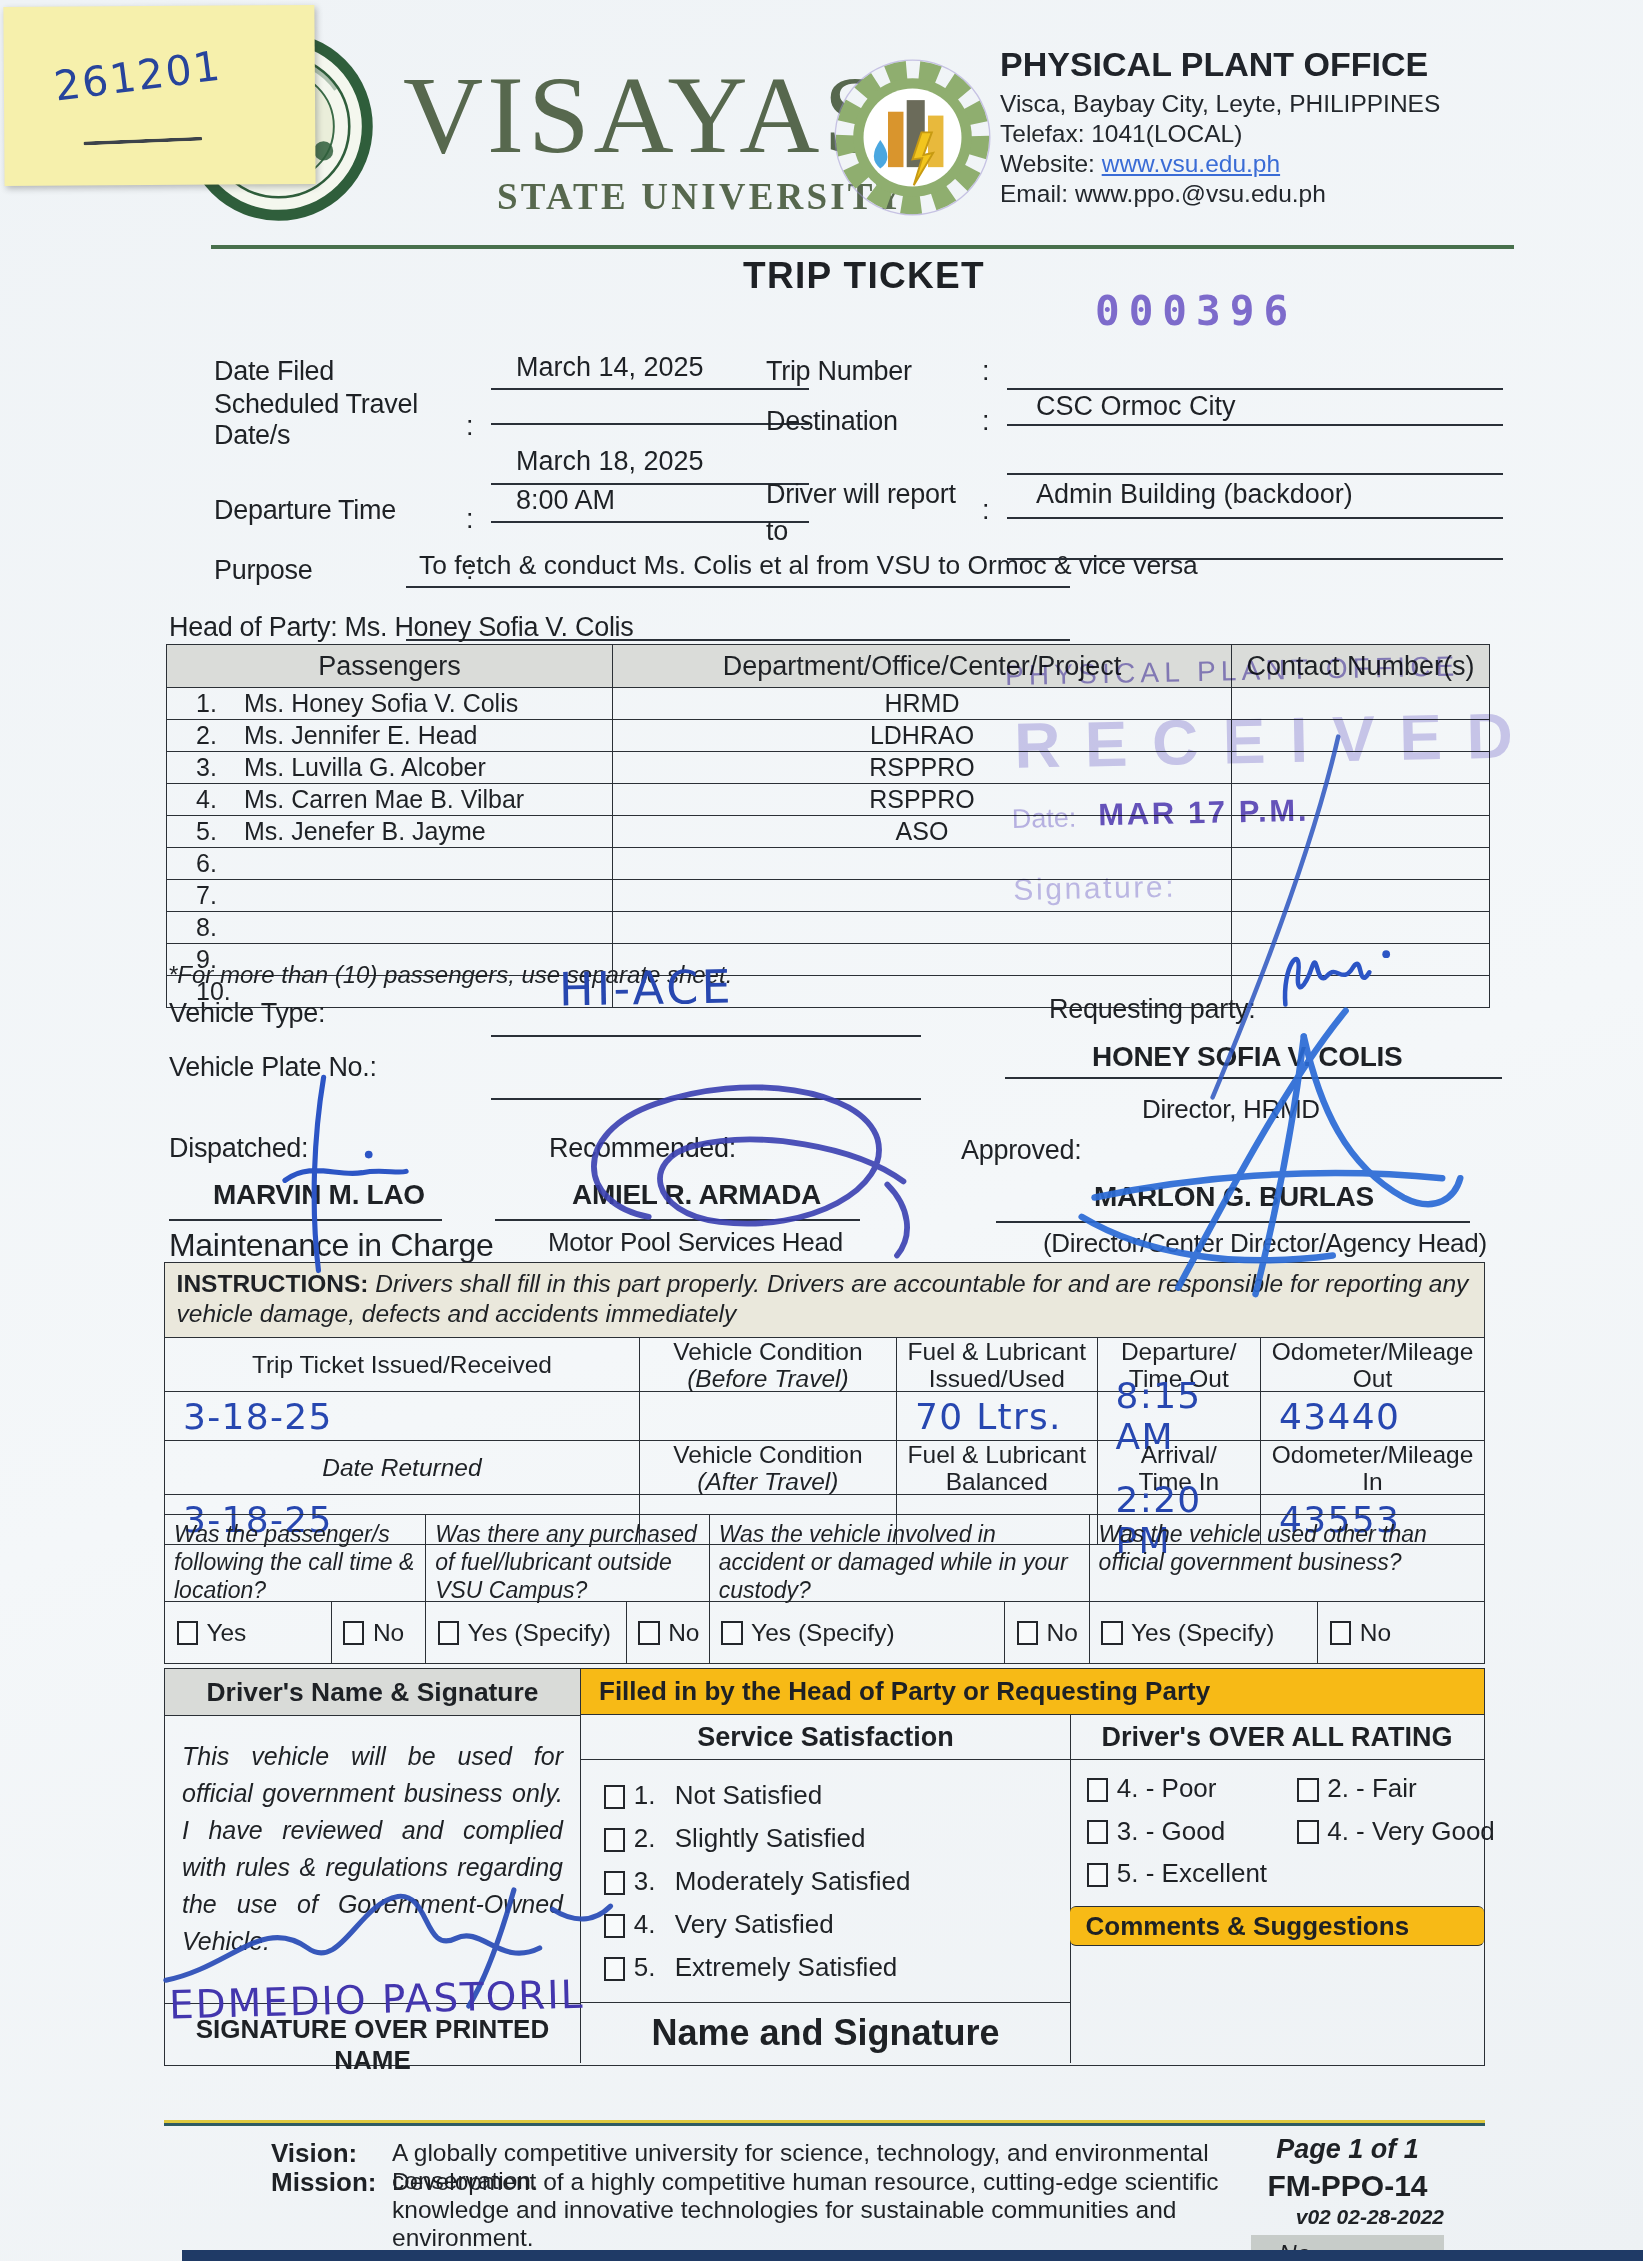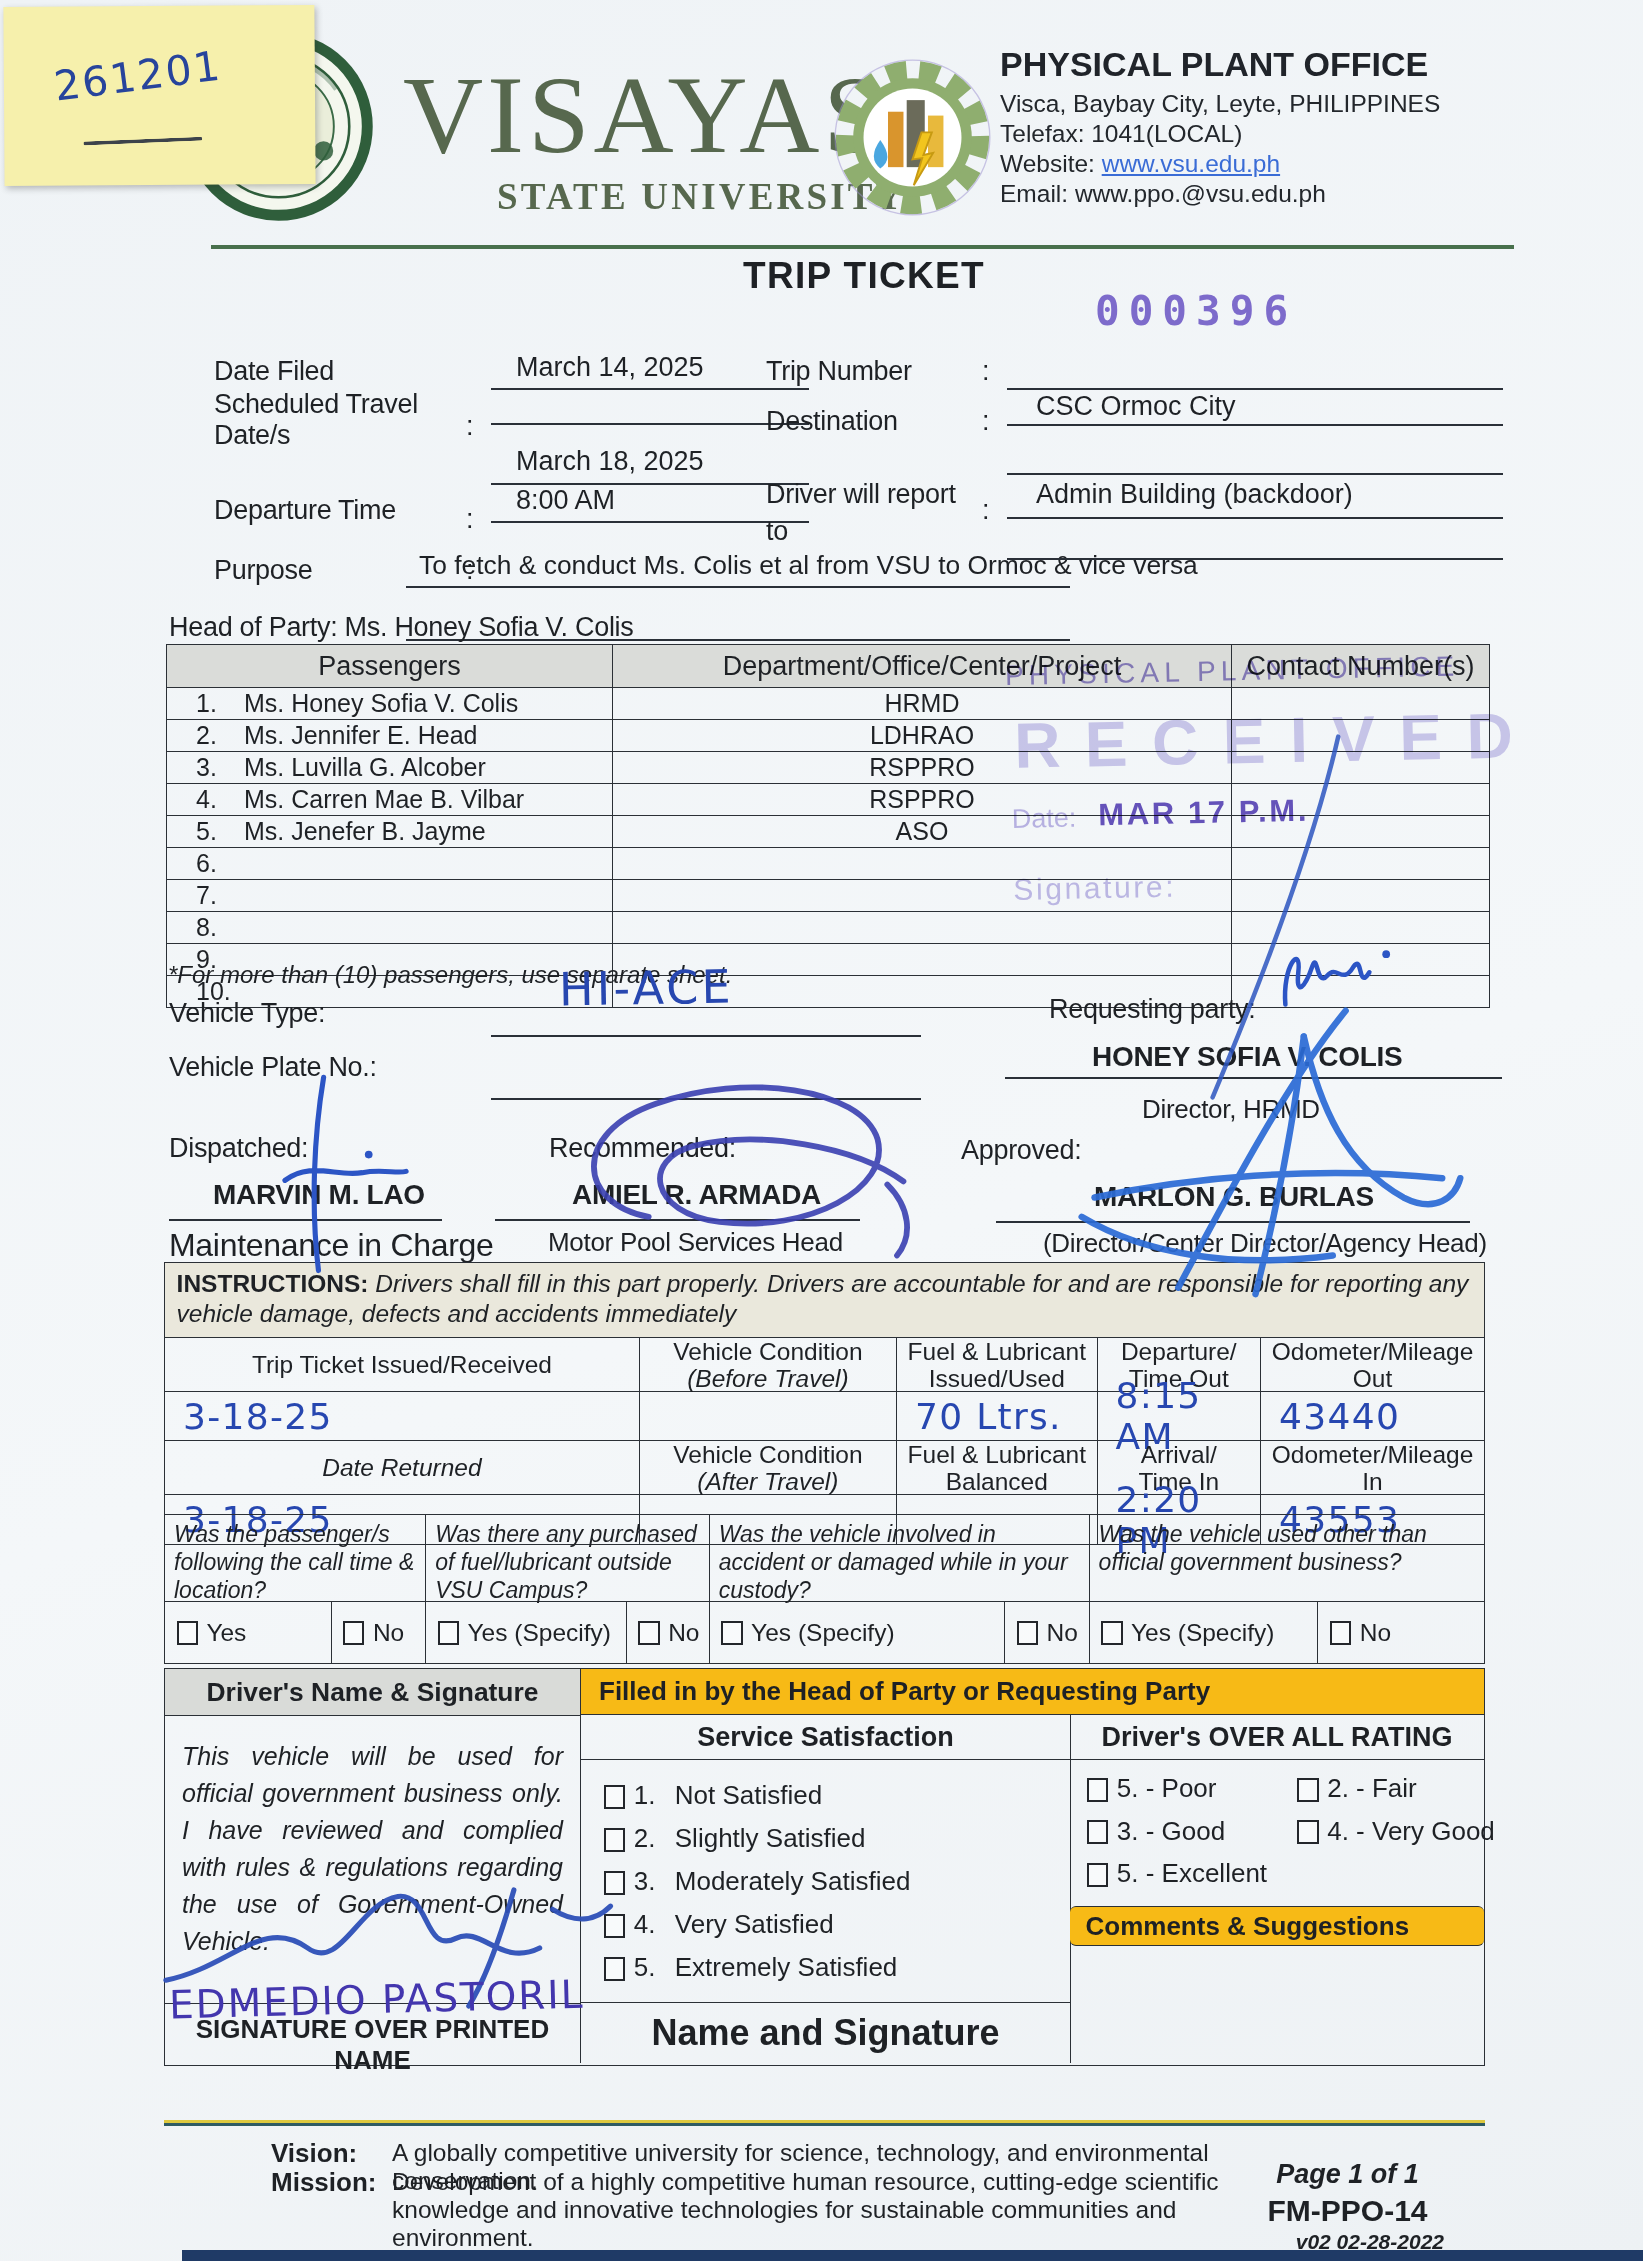--- a/index.html
+++ b/index.html
@@ -75,21 +75,21 @@
   .dRHead{height:44px;border-bottom:1.9px solid #2b3036;display:flex;align-items:center;justify-content:center;font-weight:bold;font-size:27px;}
   .rGrid{display:grid;grid-template-columns:53% 47%;padding:13px 0 0 17px;row-gap:11.6px;}
   .ritem{font-size:26px;white-space:nowrap;}
   .dComm{position:absolute;left:0;top:191px;width:100%;height:40px;background:#f7ba16;border-top:1.9px solid #2b3036;border-bottom:1.9px solid #2b3036;display:flex;align-items:center;padding-left:15.5px;font-weight:bold;font-size:26px;box-sizing:border-box;border-radius:6px;}
   .drvName{font-family:"DejaVu Sans",sans-serif;font-size:39px;color:#4336ae;letter-spacing:1.9px;transform:rotate(-1.5deg);white-space:nowrap;z-index:3;}
   
   .divider{background:linear-gradient(180deg,#ddc83e 0 45%,#2e5b63 45% 100%);}
   .fLbl{font-size:26px;font-weight:bold;}
   .fTxt{font-size:24.5px;line-height:28px;}
   .pRight{width:193px;text-align:center;}
-  .pPage{font-size:27px;font-weight:bold;font-style:italic;margin-top:25px;}
+  .pPage{font-size:27px;font-weight:bold;font-style:italic;}
   .pCode{font-size:30px;font-weight:bold;margin-top:3.9px;}
   .pVer{font-size:21px;font-weight:bold;font-style:italic;margin-top:2.6px;text-align:right;}
   .pNo{margin-top:5.2px;background:#c7ccc9;height:32px;text-align:left;font-size:24.5px;font-style:italic;padding:5.2px 0 0 28px;box-sizing:border-box;}
   .strip{background:#1f3a66;}
   svg.sig{overflow:visible;}
 </style>
 </head>
 <body>
 
 <div class="page">
@@ -436,21 +436,21 @@
           <div class="sitem"><span class="cb"></span><span class="sno">2.</span><span>Slightly Satisfied</span></div>
           <div class="sitem"><span class="cb"></span><span class="sno">3.</span><span>Moderately Satisfied</span></div>
           <div class="sitem"><span class="cb"></span><span class="sno">4.</span><span>Very Satisfied</span></div>
           <div class="sitem"><span class="cb"></span><span class="sno">5.</span><span>Extremely Satisfied</span></div>
         </div>
       <div class="dMFoot">Name and Signature</div>
     </div>
     <div class="dRight">
       <div class="dRHead">Driver's OVER ALL RATING</div>
       <div class="rGrid" id="rgrid">
-          <div class="ritem"><span class="cb"></span><span>5. - Poor</span></div>
+          <div class="ritem"><span class="cb"></span><span>4. - Poor</span></div>
           <div class="ritem"><span class="cb"></span><span>2. - Fair</span></div>
           <div class="ritem"><span class="cb"></span><span>3. - Good</span></div>
           <div class="ritem"><span class="cb"></span><span>4. - Very Good</span></div>
           <div class="ritem"><span class="cb"></span><span>5. - Excellent</span></div>
         </div>
       <div class="dComm">Comments &amp; Suggestions</div>
     </div>
   </div>
 
   <svg class="a sig" style="left:153px;top:1877px;z-index:3;" width="464" height="142" viewBox="0 0 720 220">

